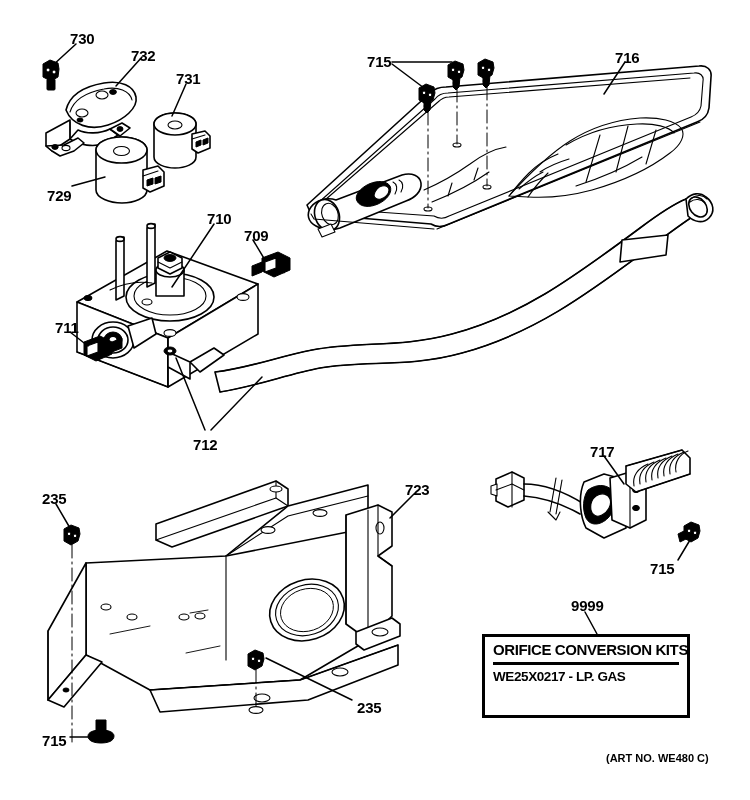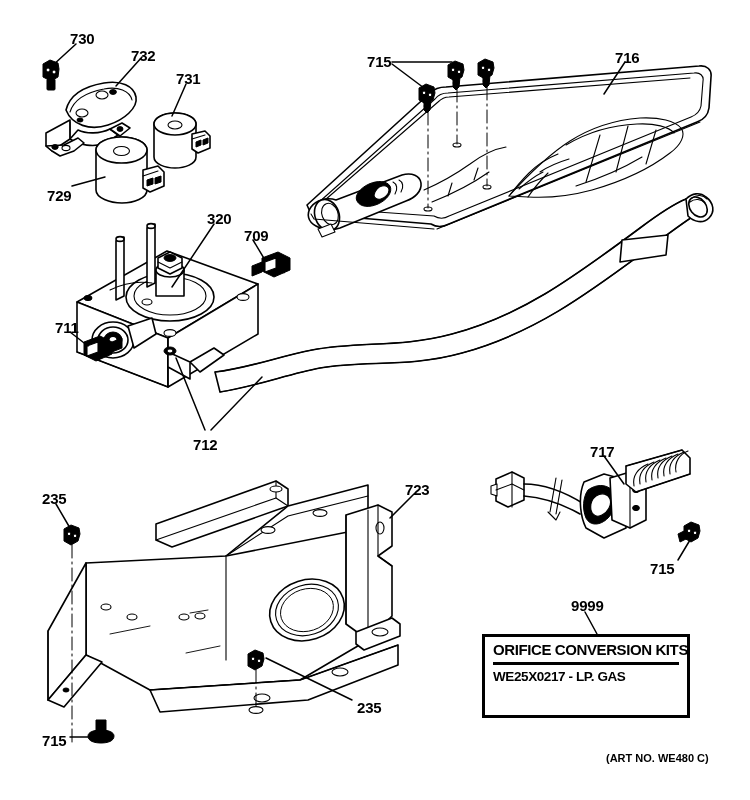--- a/index.html
+++ b/index.html
@@ -426,21 +426,21 @@
     <path class="lead" d="M585 612 L597 634"></path>
 
   </svg>
 
   <div class="callout" style="left:70px;top:31px;">730</div>
   <div class="callout" style="left:131px;top:48px;">732</div>
   <div class="callout" style="left:176px;top:71px;">731</div>
   <div class="callout" style="left:47px;top:188px;">729</div>
   <div class="callout" style="left:367px;top:54px;">715</div>
   <div class="callout" style="left:615px;top:50px;">716</div>
-  <div class="callout" style="left:207px;top:211px;">320</div>
+  <div class="callout" style="left:207px;top:211px;">710</div>
   <div class="callout" style="left:244px;top:228px;">709</div>
   <div class="callout" style="left:55px;top:320px;">711</div>
   <div class="callout" style="left:193px;top:437px;">712</div>
   <div class="callout" style="left:42px;top:491px;">235</div>
   <div class="callout" style="left:405px;top:482px;">723</div>
   <div class="callout" style="left:590px;top:444px;">717</div>
   <div class="callout" style="left:650px;top:561px;">715</div>
   <div class="callout" style="left:357px;top:700px;">235</div>
   <div class="callout" style="left:42px;top:733px;">715</div>
   <div class="callout" style="left:571px;top:598px;">9999</div>

